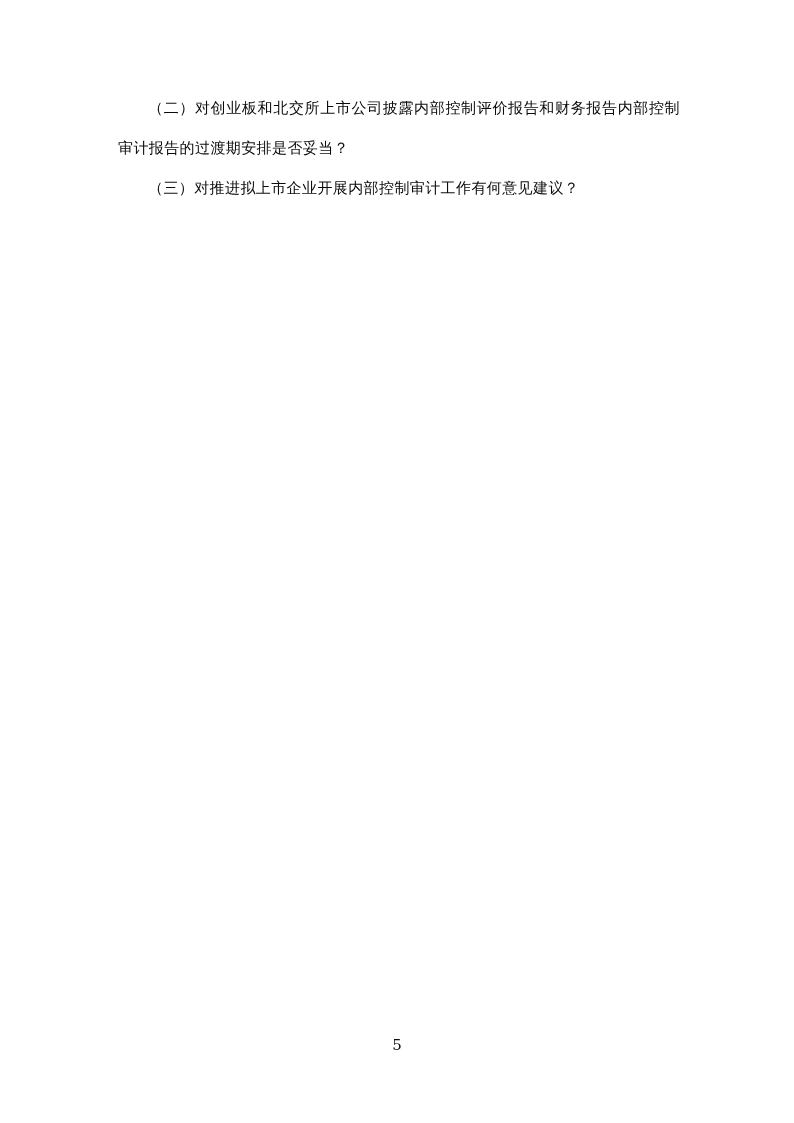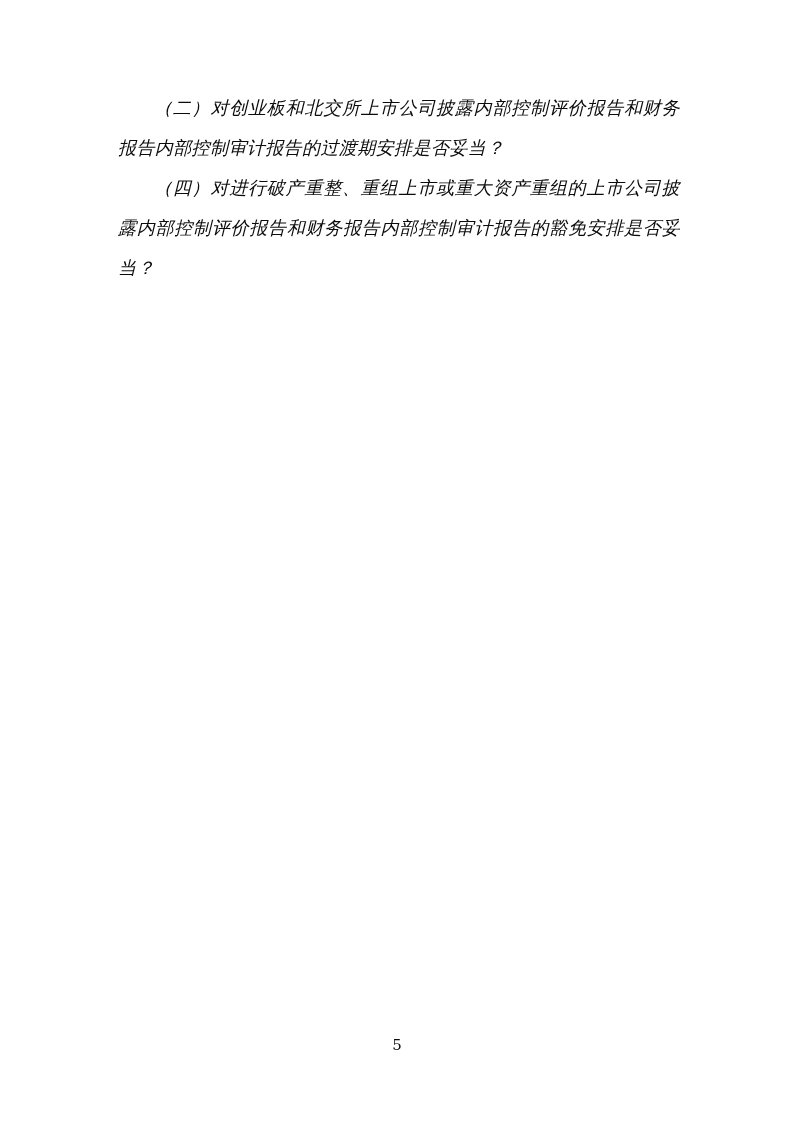--- a/index.html
+++ b/index.html
@@ -20,47 +20,46 @@
     box-sizing: border-box;
   }
   .content {
     position: absolute;
     left: 118px;
     top: 88px;
     width: 562px;
   }
   .para {
     font-family: "DejaVu Serif", serif;
-    font-size: 18px;
+    font-size: 15px;
     line-height: 40px;
     color: #0b0b0b;
     text-align: justify;
     text-justify: inter-ideograph;
     text-indent: 2em;
     margin: 0 0 0 0;
     letter-spacing: 0.4px;
     word-break: break-all;
-    font-style: italic;
   }
   .page-number {
     position: absolute;
     left: 0;
     right: 0;
     top: 1036px;
     text-align: center;
     font-family: "DejaVu Serif", serif;
     font-size: 15px;
     color: #0b0b0b;
   }
 </style>
 </head>
 <body>
 
 <div class="page">
 
   <div class="content">
     <p class="para">（二）对创业板和北交所上市公司披露内部控制评价报告和财务报告内部控制审计报告的过渡期安排是否妥当？</p>
-    <p class="para">（四）对进行破产重整、重组上市或重大资产重组的上市公司披露内部控制评价报告和财务报告内部控制审计报告的豁免安排是否妥当？</p>
+    <p class="para">（三）对推进拟上市企业开展内部控制审计工作有何意见建议？</p>
   </div>
 
   <div class="page-number">5</div>
 
 </div>
 
 </body></html>

